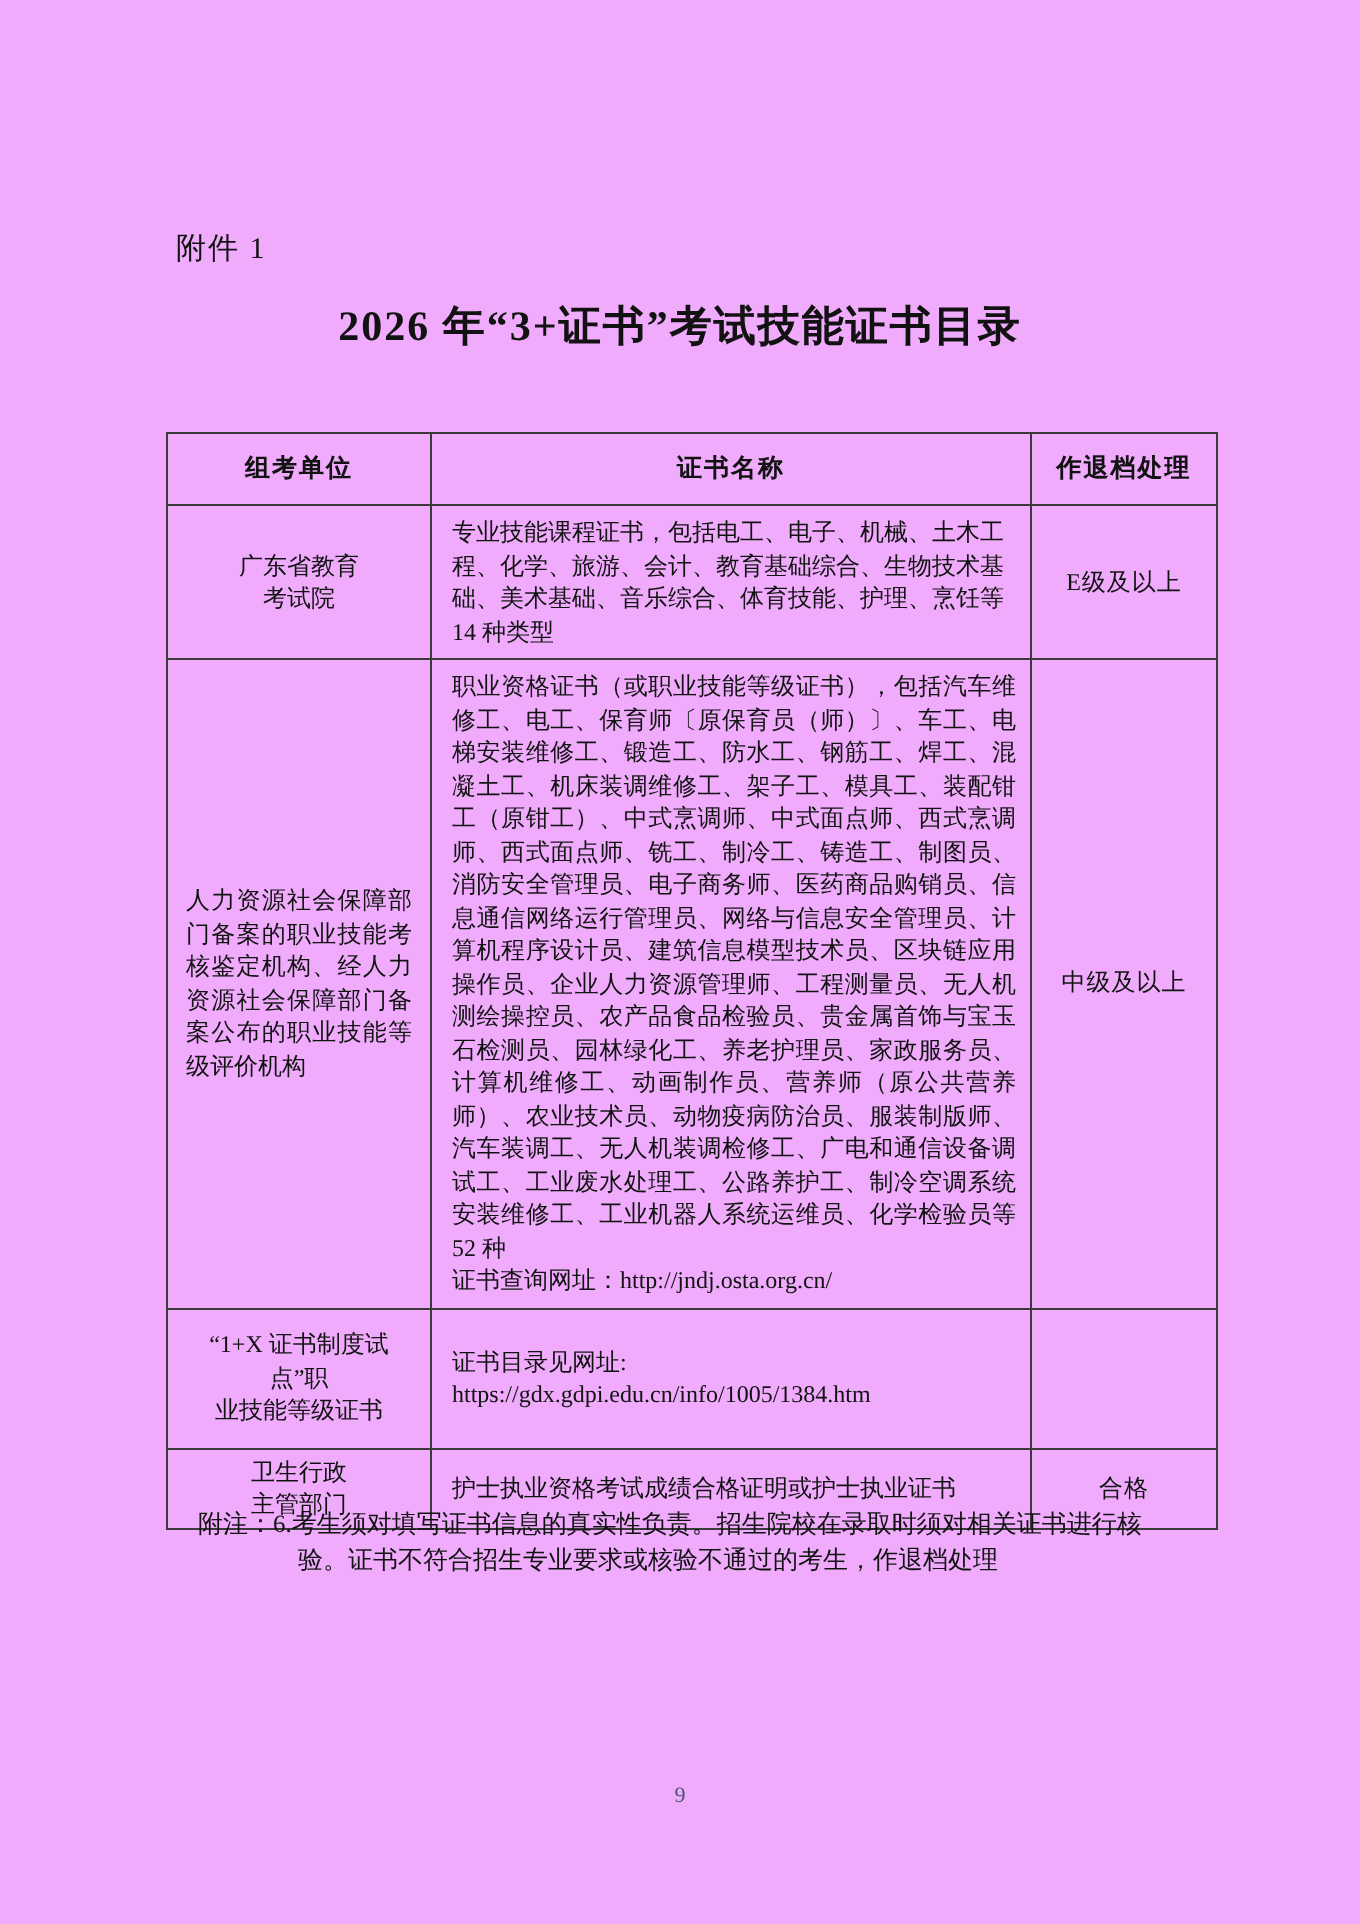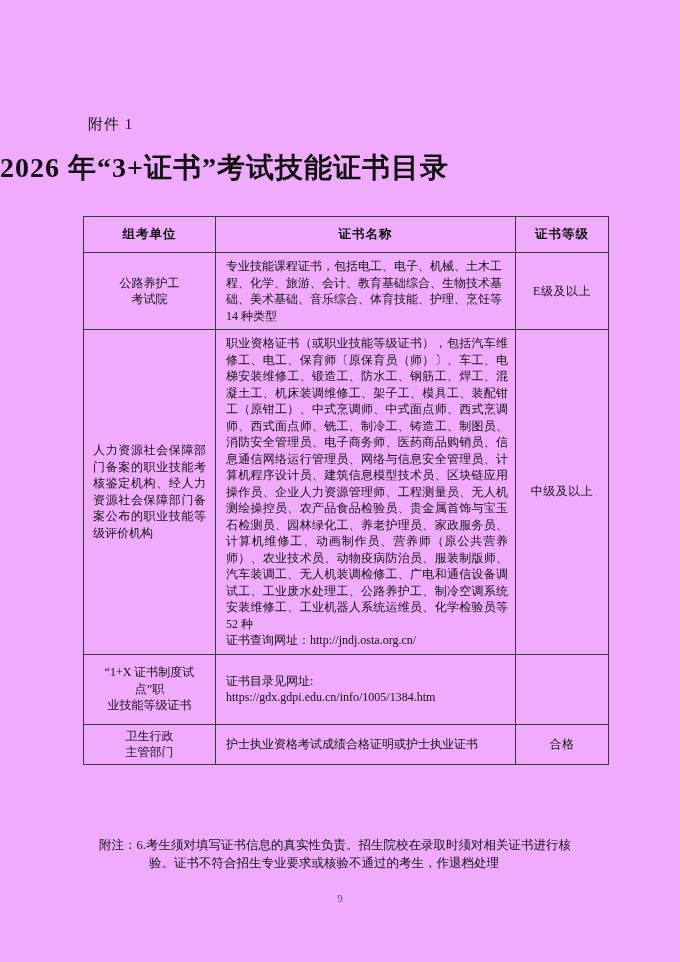--- a/index.html
+++ b/index.html
@@ -17,22 +17,22 @@
   }
   .attachment {
     position: absolute;
     left: 88px; top: 115px;
     font-size: 15px;
     letter-spacing: 1px;
   }
   .doc-title {
     position: absolute;
     left: 0; right: 0; top: 149px;
-    text-align: left;
-    font-size: 28px;
+    text-align: center;
+    font-size: 21px;
     font-weight: bold;
     letter-spacing: 1px;
   }
   table.doc-table {
     position: absolute;
     left: 83px; top: 216px;
     width: 525px;
     border-collapse: collapse;
     table-layout: fixed;
     font-size: 12px;
@@ -72,21 +72,21 @@
   .name-cell .just { text-align: justify; }
   .level-cell { text-align: center; letter-spacing: 0.5px; }
   .row-1 { height: 75px; }
   .row-2 { height: 60px; }
   .row-3 { height: 301px; }
   .row-4 { height: 70px; }
   .row-5 { height: 36px; margin-top: 22px; }
   .url { word-break: break-all; }
   .notes {
     position: absolute;
-    left: 99px; top: 836px;
+    left: 99px; top: 753px;
     width: 482px;
     font-size: 12.5px;
     line-height: 18px;
     display: flex;
   }
   .notes-label { flex: 0 0 auto; white-space: nowrap; }
   .notes-items { flex: 1 1 auto; }
   .note-item { padding-left: 1em; text-indent: -1em; }
   .page-num {
     position: absolute;
@@ -108,26 +108,26 @@
   <table class="doc-table">
     <colgroup>
       <col class="col-unit">
       <col class="col-name">
       <col class="col-level">
     </colgroup>
     <thead>
       <tr>
         <th>组考单位</th>
         <th>证书名称</th>
-        <th>证书等级</th>
+        <th>作退档处理</th>
       </tr>
     </thead>
     <tbody>
       <tr class="row-1">
-        <td class="unit-cell">公路养护工
+        <td class="unit-cell">广东省教育
 考试院</td>
         <td class="name-cell just">专业技能课程证书，包括电工、电子、机械、土木工程、化学、旅游、会计、教育基础综合、生物技术基础、美术基础、音乐综合、体育技能、护理、烹饪等 14 种类型</td>
         <td class="level-cell">E级及以上</td>
       </tr>
       <tr class="row-3">
         <td class="unit-cell just">人力资源社会保障部门备案的职业技能考核鉴定机构、经人力资源社会保障部门备案公布的职业技能等级评价机构</td>
         <td class="name-cell">
           <div class="just">职业资格证书（或职业技能等级证书），包括汽车维修工、电工、保育师〔原保育员（师）〕、车工、电梯安装维修工、锻造工、防水工、钢筋工、焊工、混凝土工、机床装调维修工、架子工、模具工、装配钳工（原钳工）、中式烹调师、中式面点师、西式烹调师、西式面点师、铣工、制冷工、铸造工、制图员、消防安全管理员、电子商务师、医药商品购销员、信息通信网络运行管理员、网络与信息安全管理员、计算机程序设计员、建筑信息模型技术员、区块链应用操作员、企业人力资源管理师、工程测量员、无人机测绘操控员、农产品食品检验员、贵金属首饰与宝玉石检测员、园林绿化工、养老护理员、家政服务员、计算机维修工、动画制作员、营养师（原公共营养师）、农业技术员、动物疫病防治员、服装制版师、汽车装调工、无人机装调检修工、广电和通信设备调试工、工业废水处理工、公路养护工、制冷空调系统安装维修工、工业机器人系统运维员、化学检验员等 52 种</div>
           <div><span>证书查询网址：</span><span class="url">http://jndj.osta.org.cn/</span></div>
         </td>

